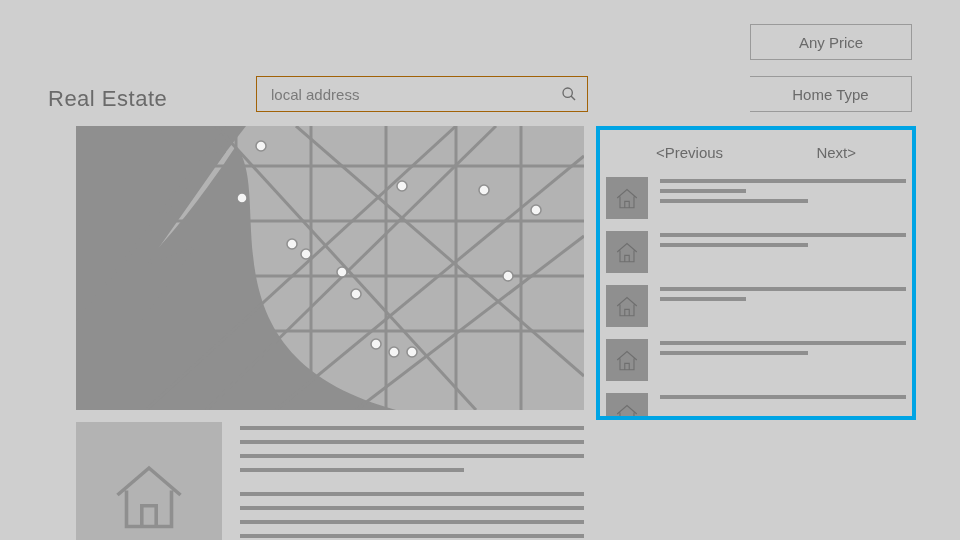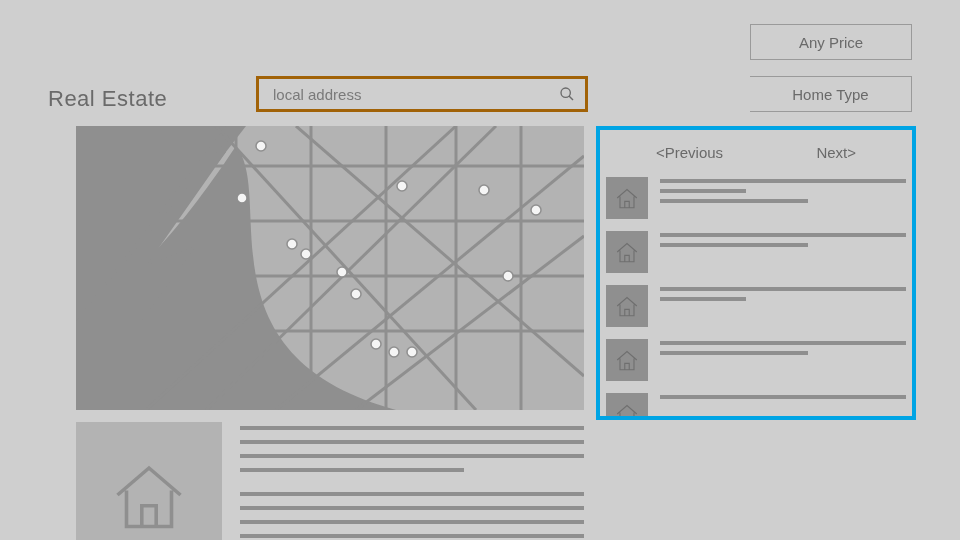--- a/index.html
+++ b/index.html
@@ -20,21 +20,21 @@
   .brand {
     font-size: 22px;
     font-weight: 300;
     color: #6a6a6a;
     letter-spacing: .5px;
     width: 160px;
   }
   .search {
     flex: 0 0 332px;
     height: 36px;
-    border: 3px solid #a16207;
+    border: 1px solid #a16207;
     background: #cfcfcf;
     display: flex;
     align-items: center;
     padding: 0 10px 0 14px;
     justify-content: space-between;
   }
   .search input {
     border: none;
     background: transparent;
     outline: none;

